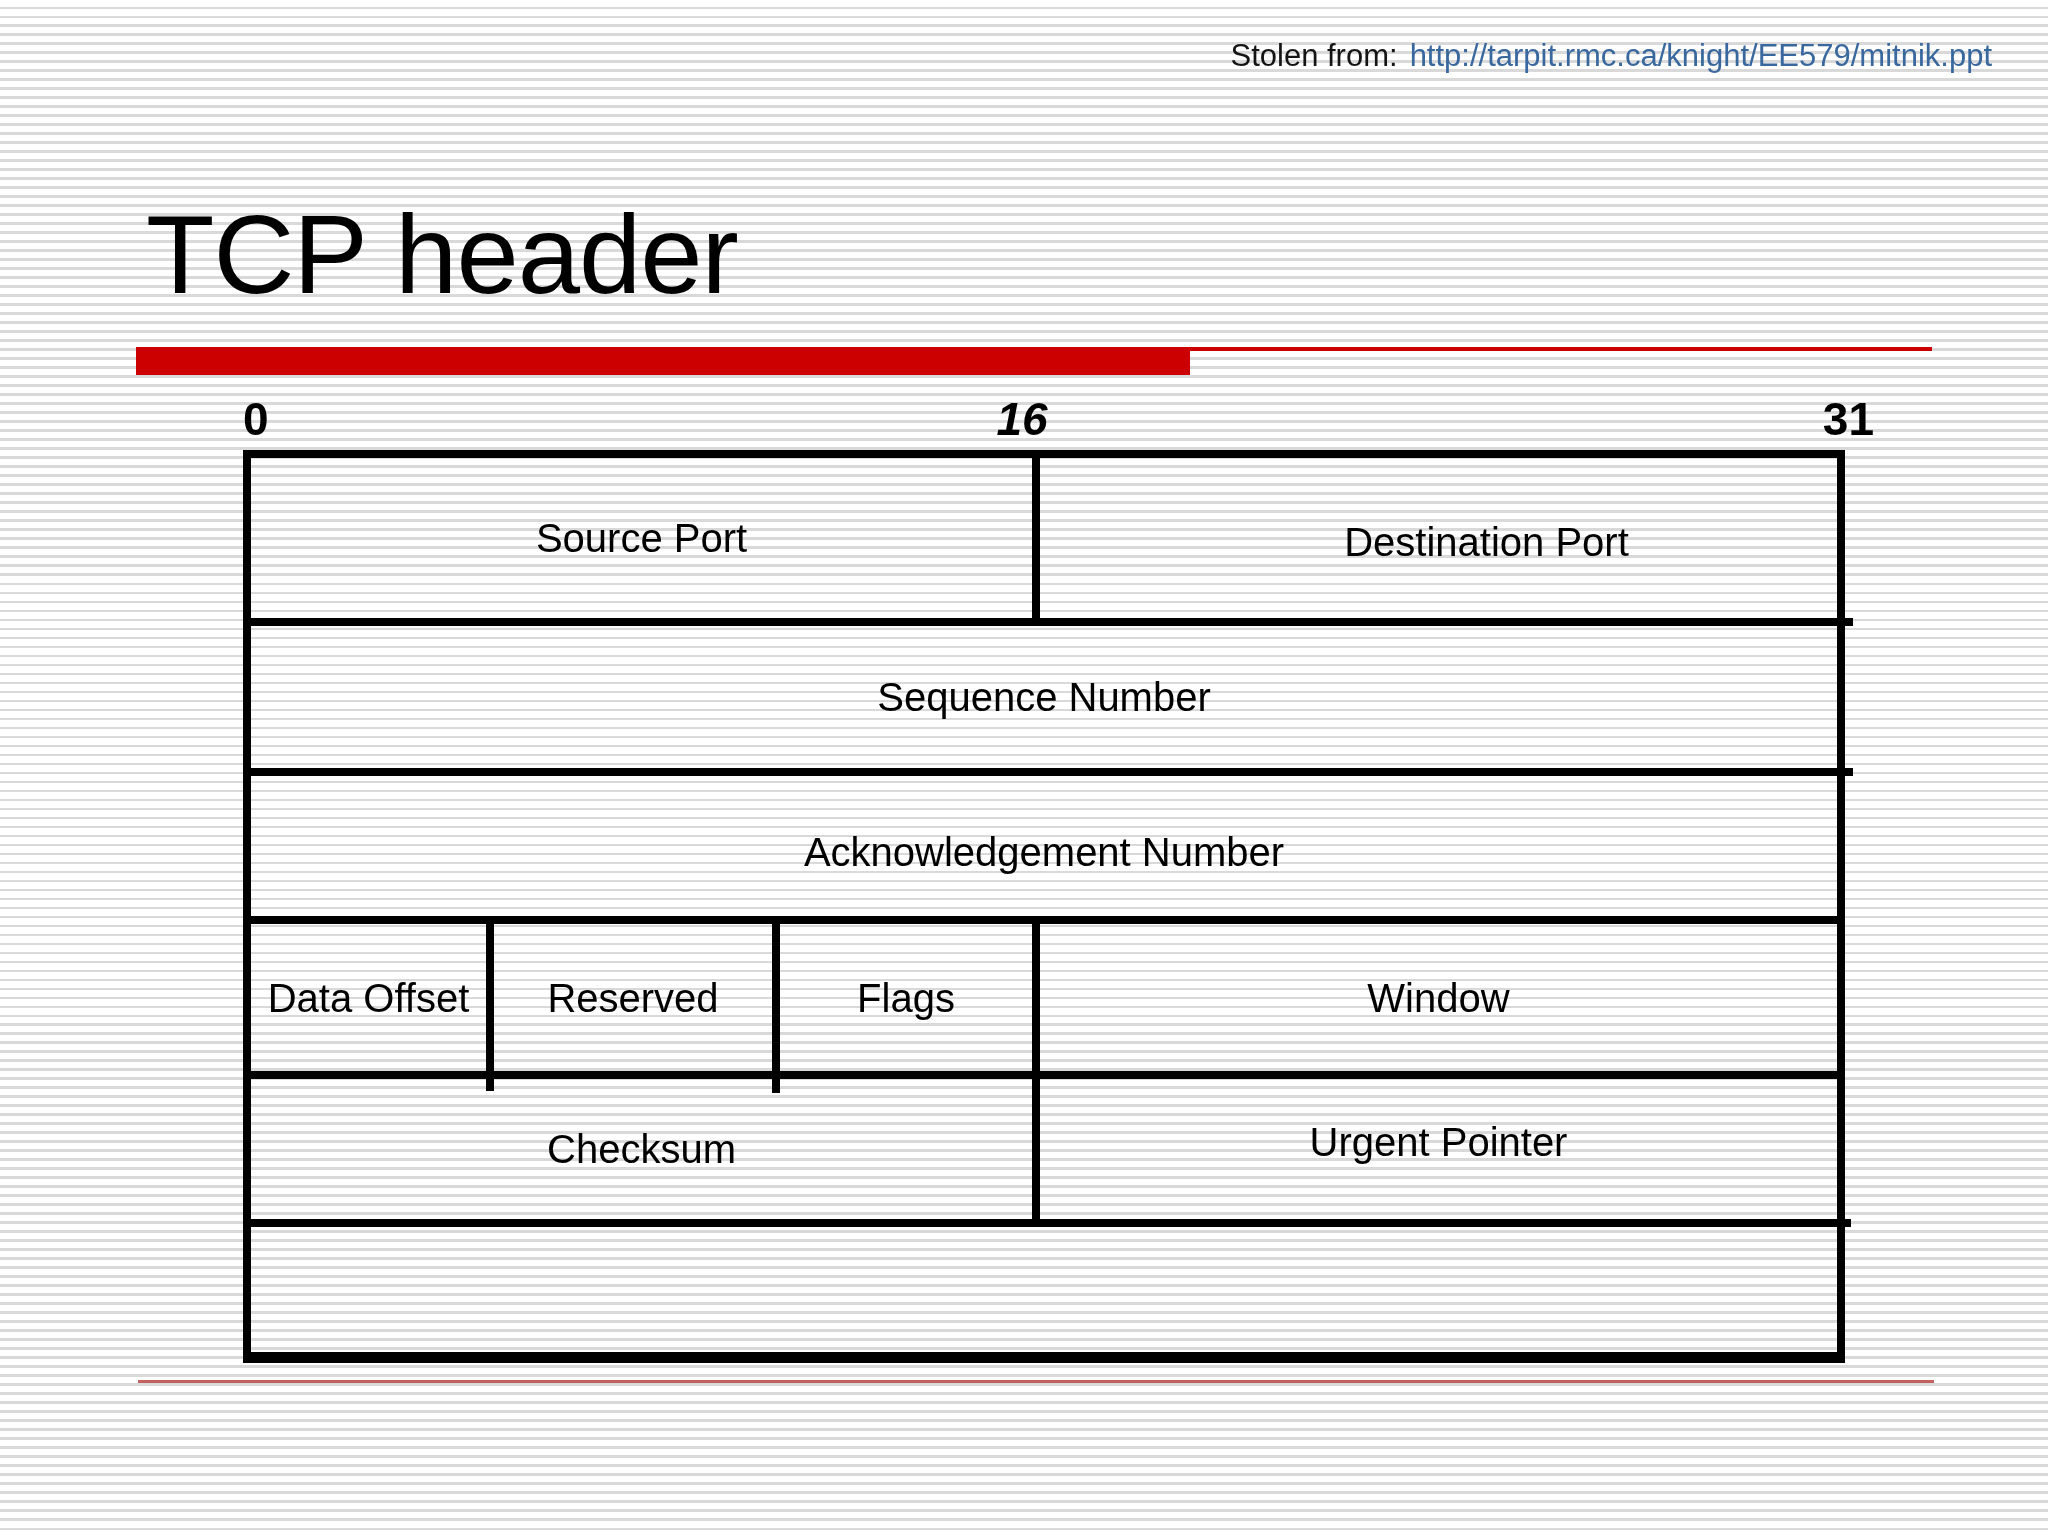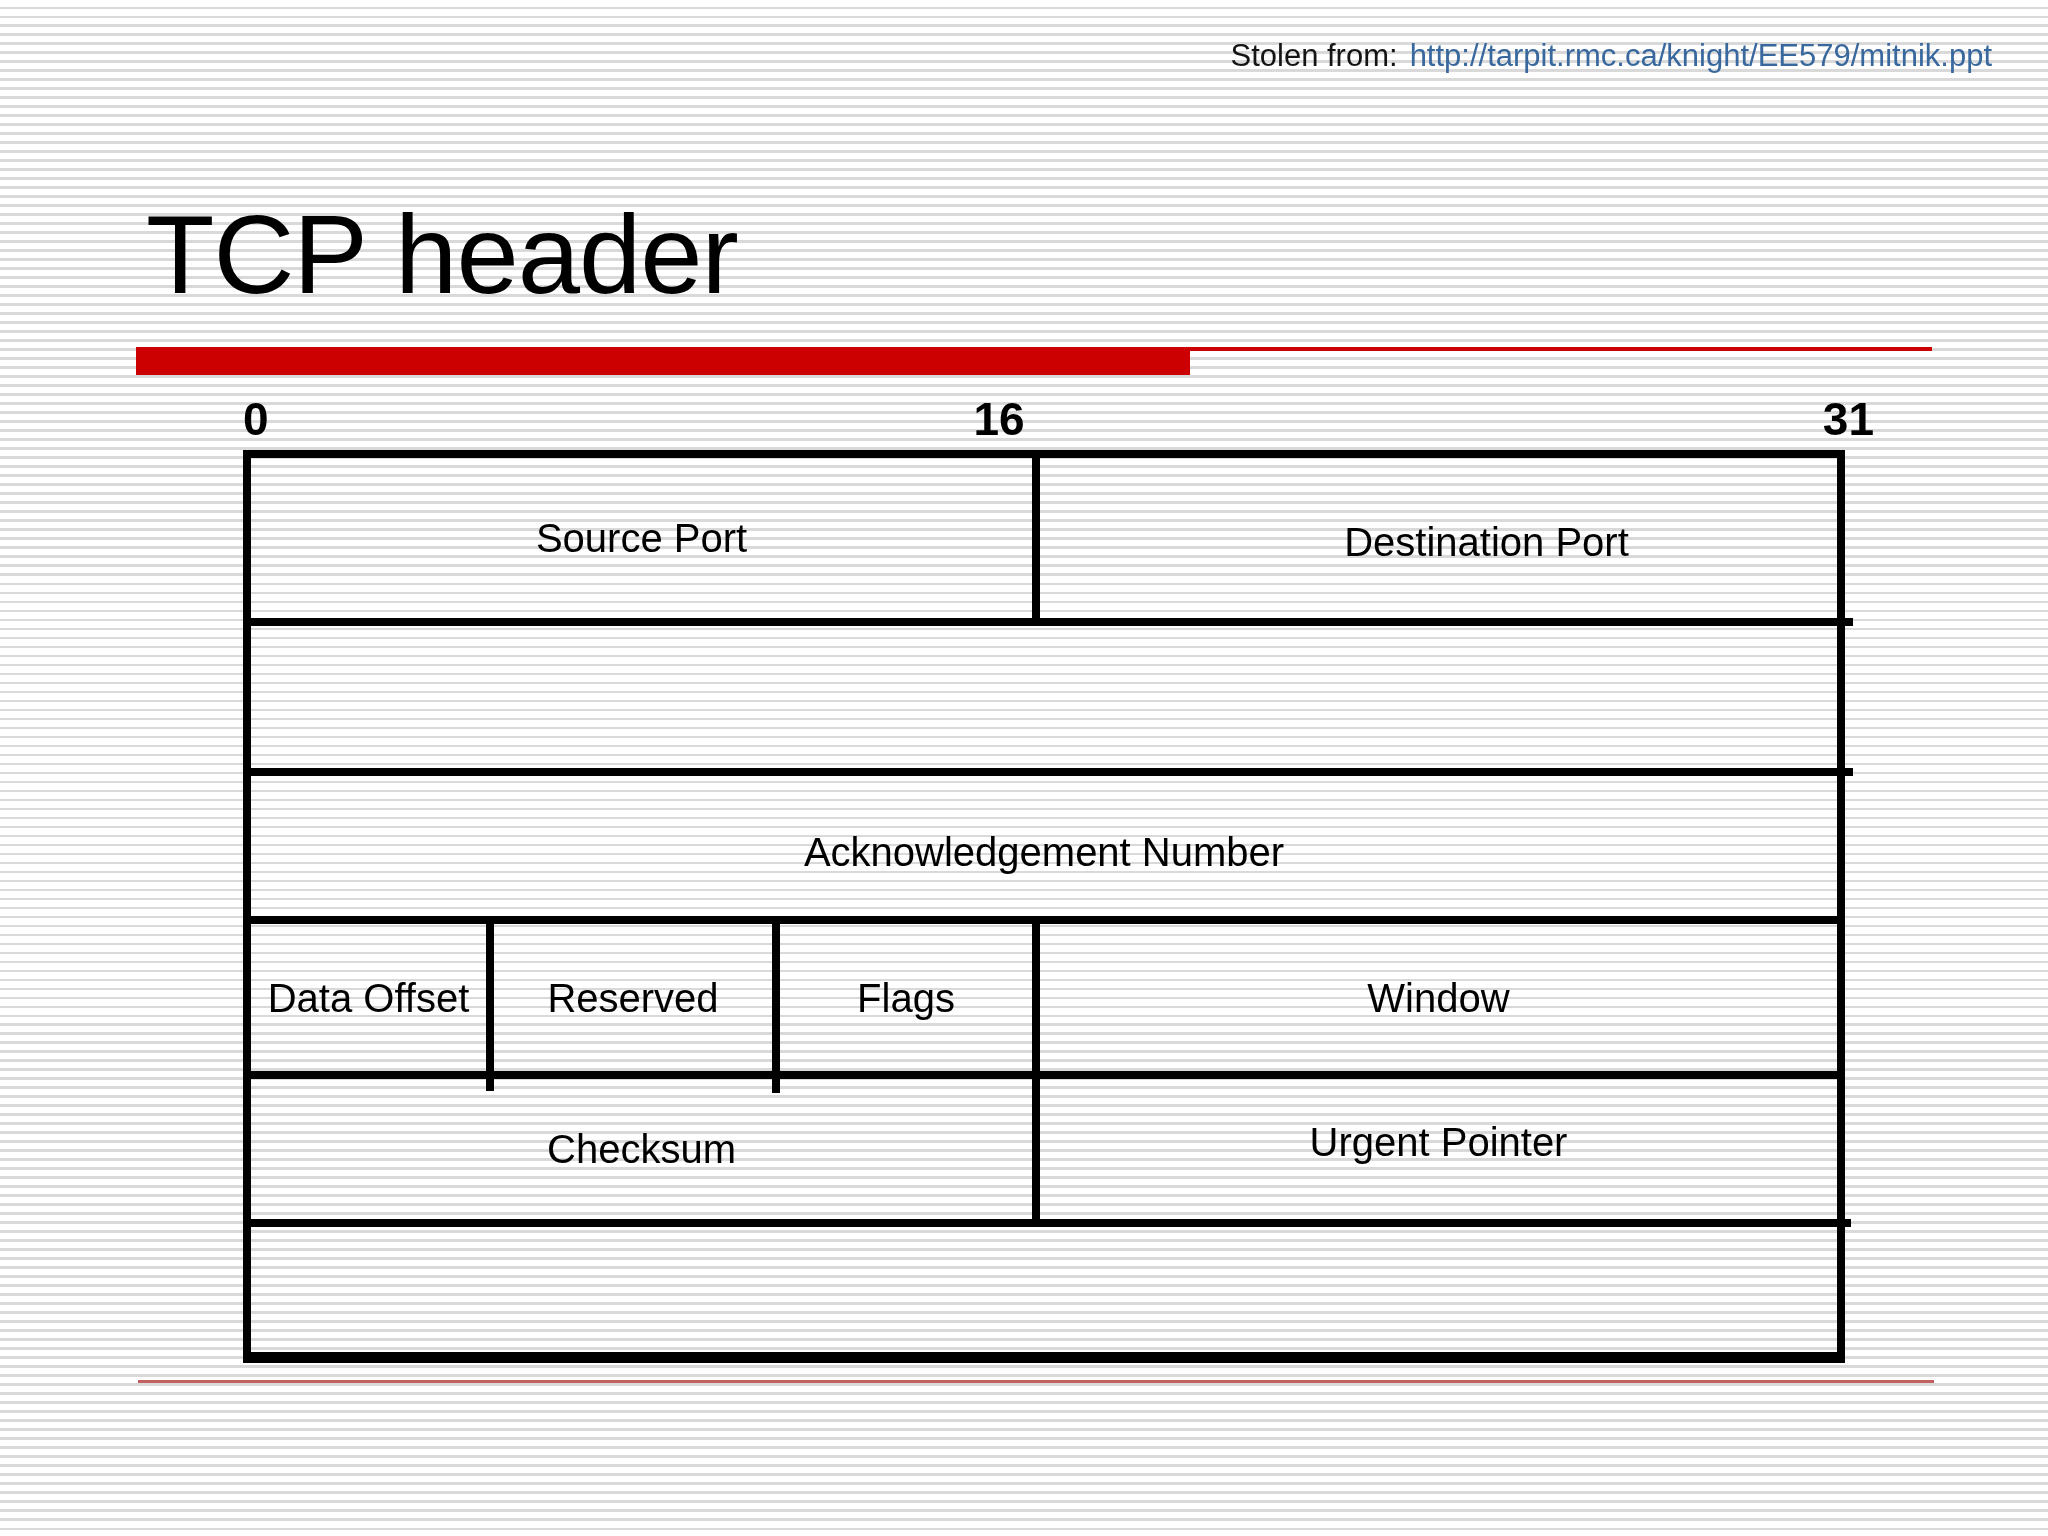--- a/index.html
+++ b/index.html
@@ -31,21 +31,21 @@
     line-height:1.05; margin:0;
   }
 
   
   .red-bar{position:absolute; left:136px; top:347px; width:1054px; height:28px; background:#cc0000;}
   .red-bar-line{position:absolute; left:1190px; top:347px; width:742px; height:4px; background:#cc0000;}
 
   
   .bit{position:absolute; top:392px; font-size:46px; font-weight:700;}
   .bit-0{left:243px;}
-  .bit-16{left:999px; transform:translateX(-50%);}
+  .bit-16{left:1022px; transform:translateX(-50%);font-style:italic;}
   .bit-31{right:174px;}
 
   
   .diagram{position:absolute; left:243px; top:450px; width:1602px; height:913px;}
   .edge,.sep,.vdiv{position:absolute; background:#000;}
   .edge-top{left:0; right:0; top:0; height:8px;}
   .edge-bottom{left:0; right:0; bottom:0; height:11px;}
   .edge-left{left:0; top:0; bottom:0; width:8px;}
   .edge-right{right:0; top:0; bottom:0; width:8px;}
   .sep{left:0; height:8px;}
@@ -110,20 +110,21 @@
     <div class="sep sep-4"></div>
     <div class="sep sep-5"></div>
 
     <div class="vdiv vdiv-r1"></div>
     <div class="vdiv vdiv-r4a"></div>
     <div class="vdiv vdiv-r4b"></div>
     <div class="vdiv vdiv-mid45"></div>
 
     <div class="cell c-source">Source Port</div>
     <div class="cell c-dest">Destination Port</div>
+    <div class="cell c-seq">Sequence Number</div>
     <div class="cell c-ack">Acknowledgement Number</div>
     <div class="cell c-dataoffset">Data Offset</div>
     <div class="cell c-reserved">Reserved</div>
     <div class="cell c-flags">Flags</div>
     <div class="cell c-window">Window</div>
     <div class="cell c-checksum">Checksum</div>
     <div class="cell c-urgent">Urgent Pointer</div>
   </div>
 
   <div class="footer-rule"></div>

